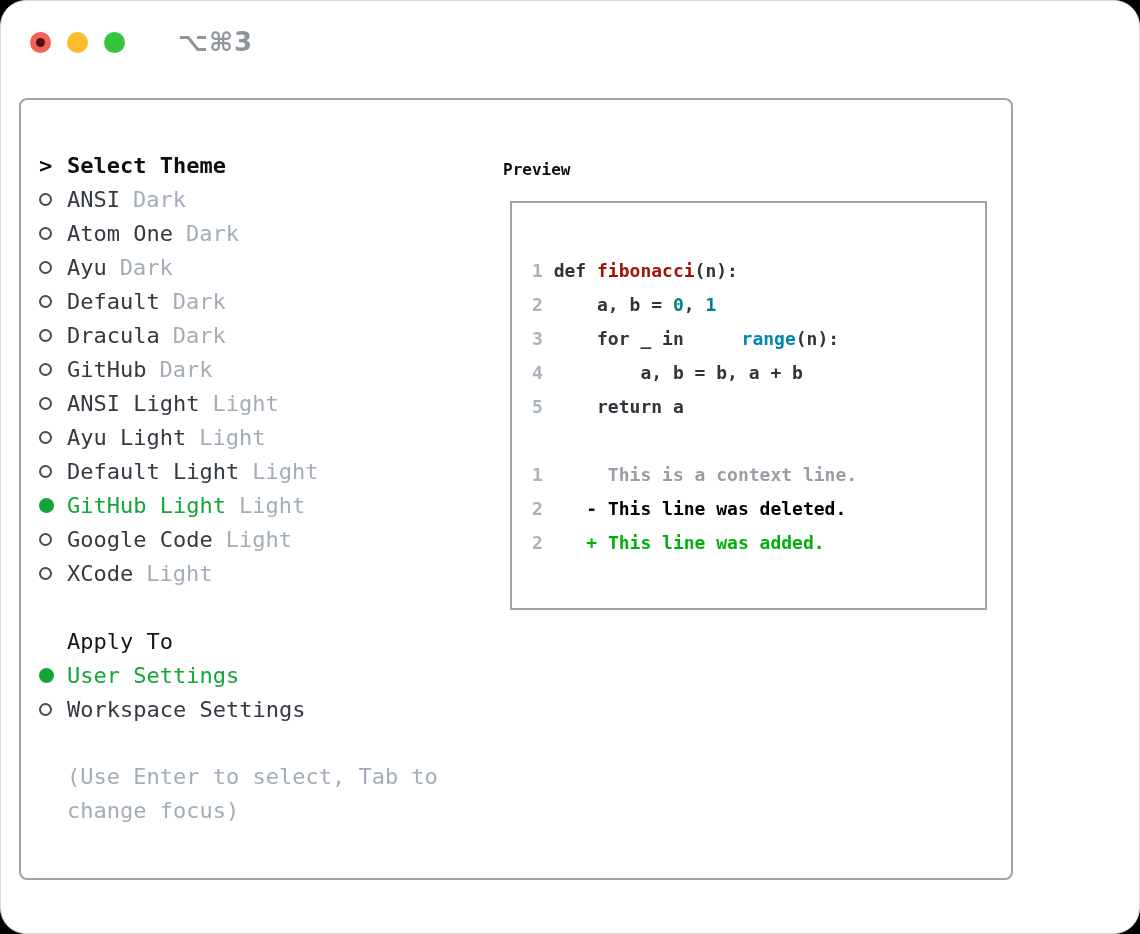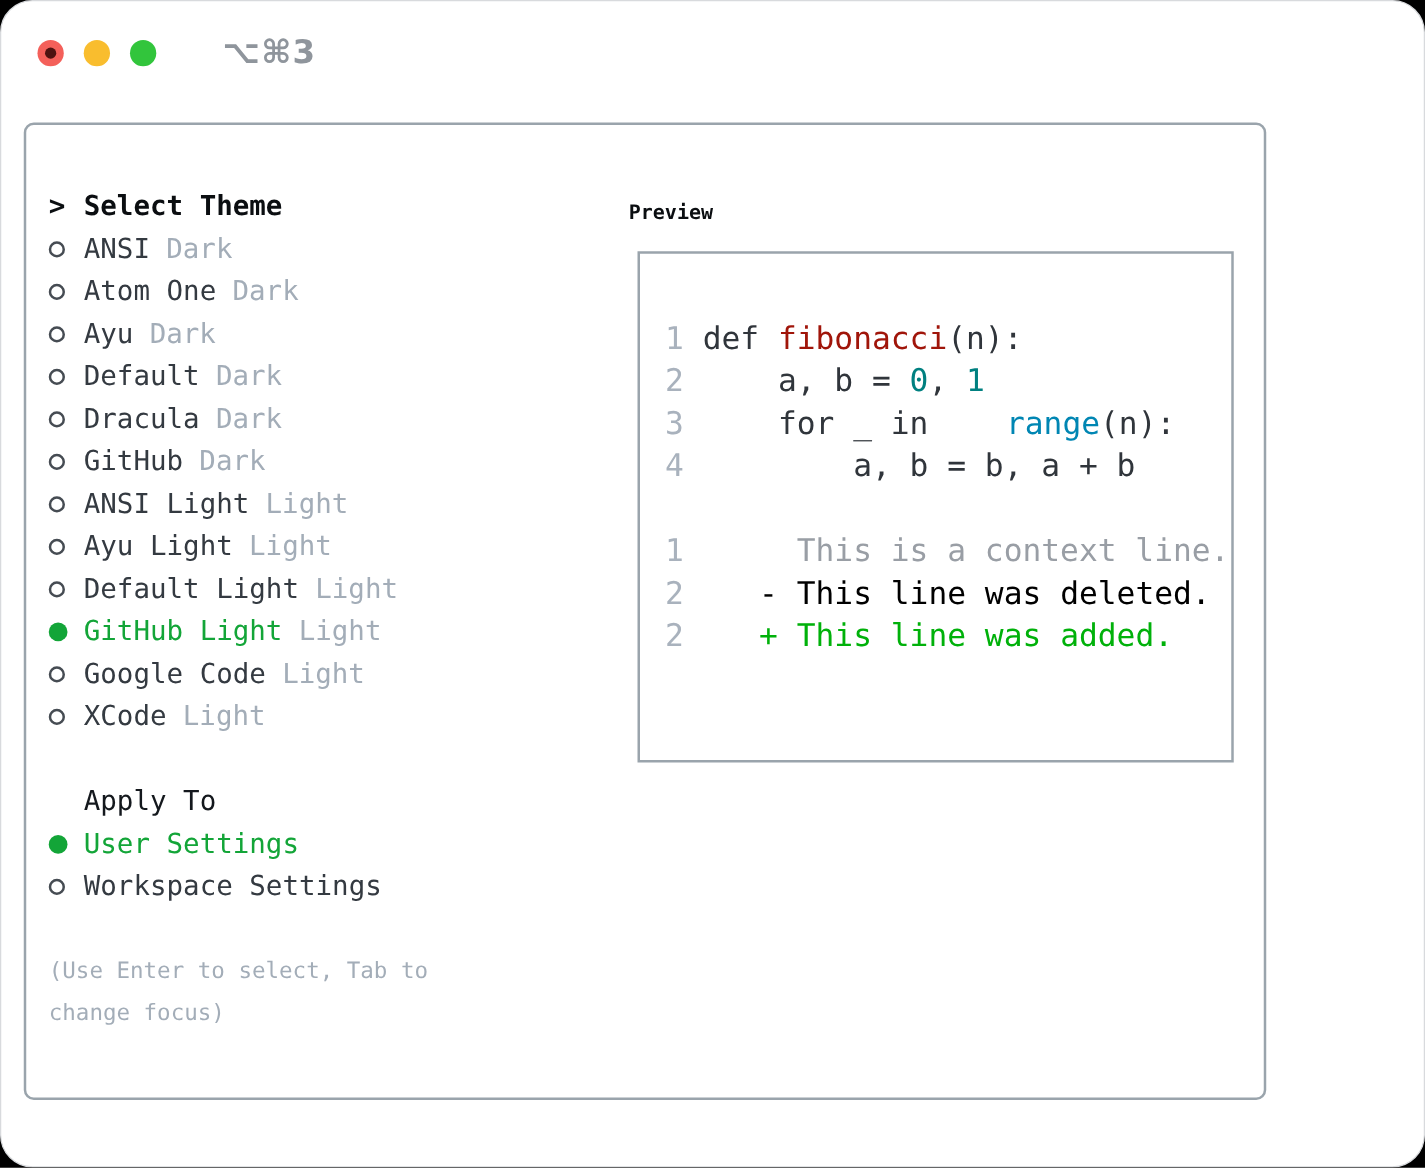--- a/index.html
+++ b/index.html
@@ -33,29 +33,29 @@
          font-size: 22px; color: #343a41; white-space: pre; }
   .marker { width: 28px; display: flex; align-items: center; flex: none; }
   .prompt-char { font-weight: bold; color: #0b0e11; font-size: 22px; }
   .h  { font-weight: bold; color: #0b0e11; }
   .h2 { color: #14181d; text-align: center; }
   .ring { width: 13px; height: 13px; border-radius: 50%; border: 2px solid #464c53; }
   .fill { width: 15px; height: 15px; border-radius: 50%; }
   .name { }
   .variant { color: #a3adb8; margin-left: 13px; }
   .spacer { height: 34px; }
-  .hint-line { height: 34px; line-height: 34px; font-size: 18px; color: #a3adb8; white-space: pre; }
+  .hint-line { height: 34px; line-height: 34px; font-size: 22px; color: #a3adb8; white-space: pre; margin-left: 28px; }
 
   
   .right-header { position: absolute; left: 482px; top: 52px; height: 34px;
                   display: flex; align-items: center; }
   .preview-box { position: absolute; left: 489px; top: 101px; width: 477px; height: 409px;
                  border: 2px solid #9aa4ac; background: #fff; padding: 51px 0 0 20px;
                  overflow: hidden; }
-  .code-line { height: 34px; line-height: 34px; font-size: 25px; white-space: pre; }
+  .code-line { height: 34px; line-height: 34px; font-size: 18px; white-space: pre; font-weight: bold; }
 </style>
 </head>
 <body>
 
 <div class="window">
 
   <div class="titlebar">
     <div class="light red">
       <div class="dot"></div>
     </div>
@@ -110,20 +110,21 @@
     <div class="right-header">
       <span class="h">Preview</span>
     </div>
 
     <div class="preview-box">
       <div id="code">
           <div class="code-line"><span style="color: rgb(169, 178, 189);">1</span><span style="color: rgb(48, 53, 59);"> def </span><span style="color: rgb(160, 21, 10);">fibonacci</span><span style="color: rgb(48, 53, 59);">(n):</span></div>
           <div class="code-line"><span style="color: rgb(169, 178, 189);">2</span><span style="color: rgb(48, 53, 59);">     a, b = </span><span style="color: rgb(0, 128, 128);">0</span><span style="color: rgb(48, 53, 59);">, </span><span style="color: rgb(0, 128, 128);">1</span></div>
           <div class="code-line"><span style="color: rgb(169, 178, 189);">3</span><span style="color: rgb(48, 53, 59);">     for _ in </span><span style="color: rgb(0, 134, 179); margin-left: 47px;">range</span><span style="color: rgb(48, 53, 59);">(n):</span></div>
           <div class="code-line"><span style="color: rgb(169, 178, 189);">4</span><span style="color: rgb(48, 53, 59);">         a, b = b, a + b</span></div>
+          <div class="code-line"><span style="color: rgb(169, 178, 189);">5</span><span style="color: rgb(48, 53, 59);">     return a</span></div>
           <div class="code-line"></div>
           <div class="code-line"><span style="color: rgb(169, 178, 189);">1</span><span style="color: rgb(153, 158, 165);">      This is a context line.</span></div>
           <div class="code-line"><span style="color: rgb(169, 178, 189);">2</span><span style="color: rgb(48, 53, 59);">    </span><span style="color: #000000;">- This line was deleted.</span></div>
           <div class="code-line"><span style="color: rgb(169, 178, 189);">2</span><span style="color: rgb(48, 53, 59);">    </span><span style="color: rgb(0, 177, 10);">+ This line was added.</span></div>
         </div>
     </div>
 
   </div>
 </div>
 

